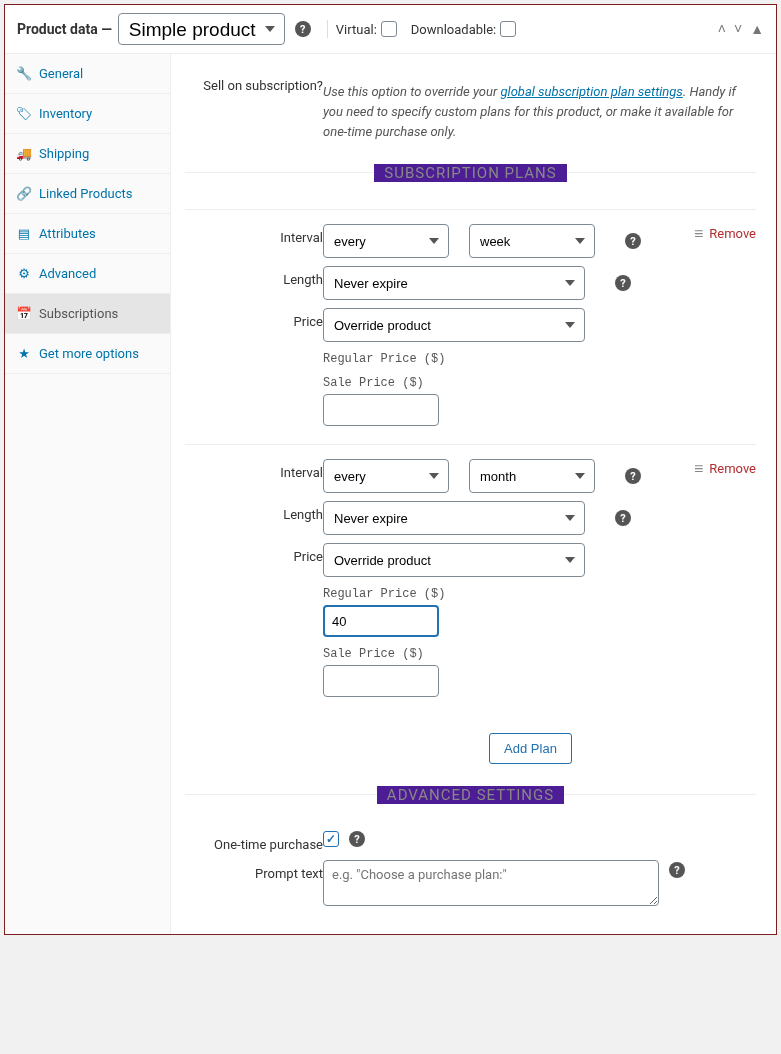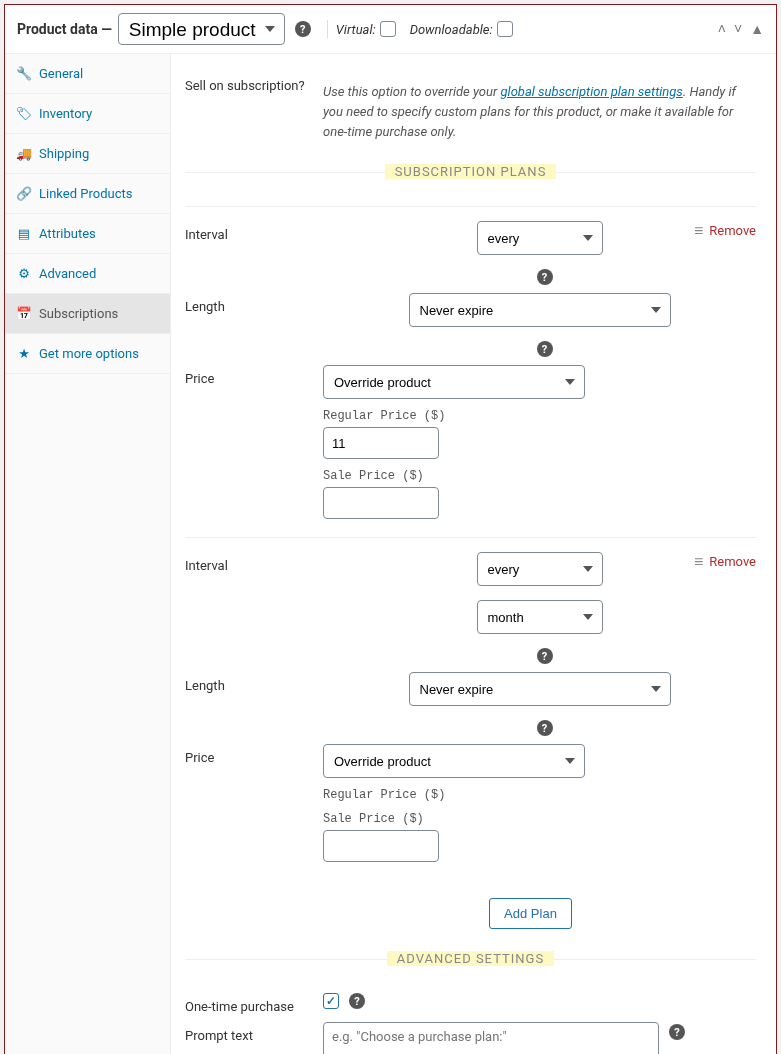--- a/index.html
+++ b/index.html
@@ -5,45 +5,45 @@
   * { box-sizing: border-box; }
   body { margin: 0; font-family: -apple-system, BlinkMacSystemFont, "Segoe UI", Roboto, sans-serif; font-size: 13px; color: #333; background: #f1f1f1; padding: 4px; }
   .wrap { border: 1px solid #7f1d1d; background: #fff; width: 773px; }
   .header { display: flex; align-items: center; padding: 8px 12px; border-bottom: 1px solid #eee; }
   .header-title { font-weight: 700; font-size: 14px; margin-right: 6px; }
   .header select { height: 32px; border: 1px solid #7e8993; border-radius: 4px; padding: 0 28px 0 10px; font-size: 19px; background:#fff; appearance:none; -webkit-appearance:none; position: relative; }
   .select-wrap { position: relative; display: inline-block; }
   .select-wrap::after { content: ""; position: absolute; right: 10px; top: 50%; width: 0; height: 0; border-left: 5px solid transparent; border-right: 5px solid transparent; border-top: 6px solid #555; transform: translateY(-50%); pointer-events: none; }
   .help-ic { width: 16px; height: 16px; border-radius: 50%; background: #555; color: #fff; display: inline-flex; align-items: center; justify-content: center; font-size: 11px; font-weight: bold; margin: 0 8px 0 10px; }
   .sep { width: 1px; height: 18px; background: #ddd; margin: 0 8px; }
-  .chklabel { font-size: 13px; display: inline-flex; align-items: center; gap: 4px; font-style: italic; }
+  .chklabel { font-size: 13px; display: inline-flex; align-items: center; gap: 4px; }
   .chk { width: 16px; height: 16px; border: 1px solid #7e8993; border-radius: 3px; background: #fff; }
   .header-right { margin-left: auto; display: flex; gap: 8px; align-items: center; color: #777; }
   .caret { font-size: 14px; cursor: pointer; }
   .body { display: flex; }
   .tabs { width: 166px; border-right: 1px solid #eee; background: #fafafa; }
   .tab { display: flex; align-items: center; gap: 8px; padding: 12px 12px; color: #0073aa; cursor: pointer; border-bottom: 1px solid #eee; font-size: 13px; }
   .tab.active { background: #e5e5e5; color: #555; }
   .tab .ic { width: 14px; height: 14px; display: inline-flex; align-items: center; justify-content: center; }
   .content { flex: 1; padding: 18px 20px 20px 14px; }
   .row { display: flex; align-items: flex-start; margin-bottom: 8px; }
-  .row .lbl { width: 138px; padding-top: 6px; font-size: 13px; color: #333; }
+  .row .lbl { width: 138px; padding-top: 6px; font-size: 13px; color: #333; text-align: right; }
   .row .fld { flex: 1; }
   .fld-select { height: 34px; border: 1px solid #7e8993; border-radius: 4px; padding: 0 28px 0 10px; width: 336px; font-size: 13px; background:#fff; appearance:none; -webkit-appearance:none; }
   .wide { width: 336px !important; }
   .desc { font-style: italic; color: #555; margin-top: 10px; font-size: 13px; line-height: 1.55; }
   .desc a { color: #0073aa; text-decoration: underline; }
   .section-div { position: relative; text-align: center; margin: 30px 0 18px; border-top: 1px solid #eee; }
-  .section-div span { position: relative; top: -9px; background: #fef9c3; padding: 0 10px; font-size: 13px; letter-spacing: 1px; color: #888; }
+  .section-div span { position: relative; top: -9px; background: #4c1d95; padding: 0 10px; font-size: 15px; letter-spacing: 1px; color: #888; }
   .plan { border-top: 1px solid #eee; padding: 14px 0 10px; position: relative; }
   .plan:first-of-type { border-top: none; padding-top: 0; }
   .remove { position: absolute; right: 0; top: 14px; display: flex; align-items: center; gap: 6px; color: #b32d2e; cursor: pointer; font-size: 13px; }
   .plan:first-of-type .remove { top: 0; }
   .drag-ic { color: #888; font-size: 16px; }
-  .inline-selects { display: flex; gap: 14px; align-items: center; flex-direction: column; }
+  .inline-selects { display: flex; gap: 20px; align-items: center; }
   .sel-sm { width: 126px; height: 34px; border: 1px solid #7e8993; border-radius: 4px; padding: 0 26px 0 10px; font-size: 13px; background:#fff; appearance:none; -webkit-appearance:none; }
   .sel-md { width: 262px; height: 34px; border: 1px solid #7e8993; border-radius: 4px; padding: 0 26px 0 10px; font-size: 13px; background:#fff; appearance:none; -webkit-appearance:none; }
   .help-sm { width: 16px; height: 16px; border-radius: 50%; background: #555; color: #fff; display: inline-flex; align-items: center; justify-content: center; font-size: 11px; font-weight:bold; margin-left: 10px; }
   .sub-lbl { font-size: 12px; color: #555; margin: 10px 0 4px; font-family: Liberation Mono, monospace; }
   .txt-in { width: 116px; height: 32px; border: 1px solid #7e8993; border-radius: 4px; padding: 0 8px; font-size: 13px; }
   .txt-in.focus { border: 2px solid #2271b1; outline: none; padding: 0 7px; }
   .add-plan-row { text-align: center; margin: 18px 0 8px; padding-left: 120px; }
   .btn-outline { border: 1px solid #2271b1; background: #fff; color: #2271b1; border-radius: 3px; padding: 7px 14px; font-size: 13px; cursor: pointer; }
   .chkbox-on { width: 16px; height: 16px; border: 1px solid #2271b1; border-radius: 3px; background: #fff; color: #2271b1; display:inline-flex; align-items:center; justify-content:center; font-size:12px; font-weight:bold; }
   .ta { width: 336px; height: 46px; border: 1px solid #7e8993; border-radius: 4px; padding: 6px 8px; font-size: 13px; font-family: inherit; resize: both; }
@@ -128,52 +128,21 @@
 
       <div class="plan">
         <div class="remove">
           <span class="drag-ic">≡</span>
           <span>Remove</span>
         </div>
         <div class="row">
           <div class="lbl">Interval</div>
           <div class="fld inline-selects">
             <span class="select-wrap"><select class="sel-sm"><option>every</option></select></span>
-            <span class="help-sm">?</span>
-          </div>
-        </div>
-        <div class="row">
-          <div class="lbl">Length</div>
-          <div class="fld inline-selects">
-            <span class="select-wrap"><select class="sel-md"><option>Never expire</option></select></span>
-            <span class="help-sm">?</span>
-          </div>
-        </div>
-        <div class="row">
-          <div class="lbl">Price</div>
-          <div class="fld">
-            <span class="select-wrap"><select class="sel-md"><option>Override product</option></select></span>
-            <div class="sub-lbl">Regular Price ($)</div>
-            <input class="txt-in" value="11" style="">
-            <div class="sub-lbl">Sale Price ($)</div>
-            <input class="txt-in" value="" style="">
-          </div>
-        </div>
-      </div>
-
-      <div class="plan">
-        <div class="remove">
-          <span class="drag-ic">≡</span>
-          <span>Remove</span>
-        </div>
-        <div class="row">
-          <div class="lbl">Interval</div>
-          <div class="fld inline-selects">
-            <span class="select-wrap"><select class="sel-sm"><option>every</option></select></span>
-            <span class="select-wrap"><select class="sel-sm"><option>month</option></select></span>
+            <span class="select-wrap"><select class="sel-sm"><option>week</option></select></span>
             <span class="help-sm">?</span>
           </div>
         </div>
         <div class="row">
           <div class="lbl">Length</div>
           <div class="fld inline-selects">
             <span class="select-wrap"><select class="sel-md"><option>Never expire</option></select></span>
             <span class="help-sm">?</span>
           </div>
         </div>
@@ -181,20 +150,52 @@
           <div class="lbl">Price</div>
           <div class="fld">
             <span class="select-wrap"><select class="sel-md"><option>Override product</option></select></span>
             <div class="sub-lbl">Regular Price ($)</div>
             <div class="sub-lbl">Sale Price ($)</div>
             <input class="txt-in" value="" style="">
           </div>
         </div>
       </div>
 
+      <div class="plan">
+        <div class="remove">
+          <span class="drag-ic">≡</span>
+          <span>Remove</span>
+        </div>
+        <div class="row">
+          <div class="lbl">Interval</div>
+          <div class="fld inline-selects">
+            <span class="select-wrap"><select class="sel-sm"><option>every</option></select></span>
+            <span class="select-wrap"><select class="sel-sm"><option>month</option></select></span>
+            <span class="help-sm">?</span>
+          </div>
+        </div>
+        <div class="row">
+          <div class="lbl">Length</div>
+          <div class="fld inline-selects">
+            <span class="select-wrap"><select class="sel-md"><option>Never expire</option></select></span>
+            <span class="help-sm">?</span>
+          </div>
+        </div>
+        <div class="row">
+          <div class="lbl">Price</div>
+          <div class="fld">
+            <span class="select-wrap"><select class="sel-md"><option>Override product</option></select></span>
+            <div class="sub-lbl">Regular Price ($)</div>
+            <input class="txt-in focus" value="40" style="">
+            <div class="sub-lbl">Sale Price ($)</div>
+            <input class="txt-in" value="" style="">
+          </div>
+        </div>
+      </div>
+
       <div class="add-plan-row">
         <button class="btn-outline">Add Plan</button>
       </div>
 
       <div class="section-div"><span>ADVANCED SETTINGS</span></div>
 
       <div class="row">
         <div class="lbl">One-time purchase</div>
         <div class="fld" style="display:flex;align-items:center;">
           <span class="chkbox-on">✓</span>

